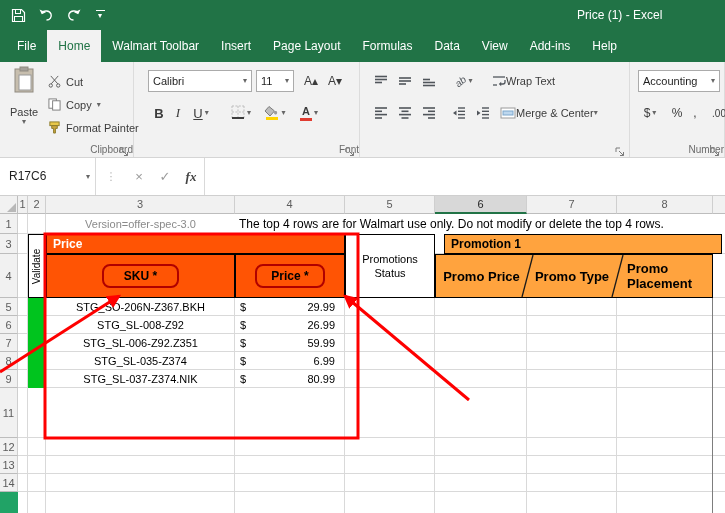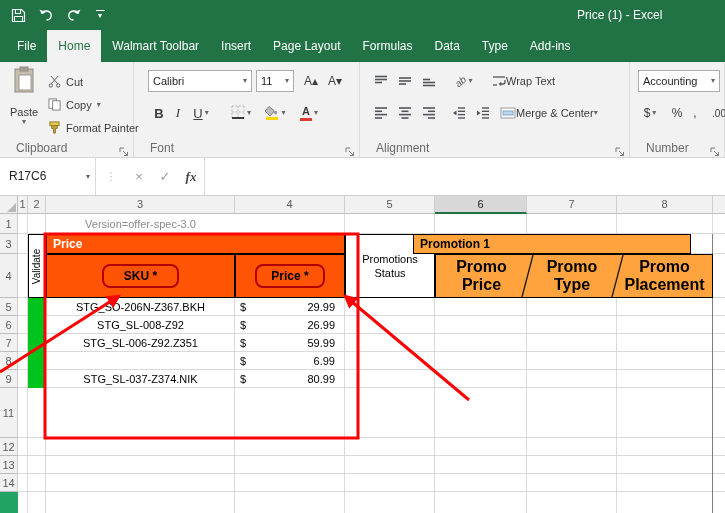--- a/index.html
+++ b/index.html
@@ -19,21 +19,21 @@
   
   .tabs{position:absolute;left:0;top:30px;width:725px;height:32px;background:var(--excel-green,#217346);
     display:flex;align-items:stretch;padding-left:6px;z-index:20;overflow:hidden}
   .rtab{line-height:32px;padding:0 11px;font-size:12px;color:#fff;white-space:nowrap;cursor:default}
   .rtab.active{background:var(--ribbon-bg,#f2f2f2);color:var(--excel-green,#217346)}
 
   
   .ribbon{position:absolute;left:0;top:62px;width:725px;height:96px;background:var(--ribbon-bg,#f2f2f2);
     border-bottom:1px solid #d5d5d5;display:flex;z-index:20;overflow:hidden}
   .rgroup{position:relative;height:100%;border-right:1px solid #dcdcdc;flex:none}
-  .glabel{position:absolute;bottom:2px;left:16px;right:0;text-align:left;font-size:12px;color:#6b6b6b;pointer-events:none}
+  .glabel{position:absolute;bottom:2px;left:16px;right:0;text-align:right;font-size:10px;color:#6b6b6b;pointer-events:none}
   .launcher{position:absolute;bottom:4px;right:4px;width:10px;height:10px}
   .paste-btn{position:absolute;left:4px;top:4px;width:40px;height:78px;display:flex;flex-direction:column;
     align-items:center;justify-content:flex-start;gap:10px;font-size:11px;color:#3c3c3c}
   .plabel{display:flex;flex-direction:column;align-items:center;line-height:1.1}
   .sbtn{position:absolute;left:48px;display:flex;align-items:center;gap:5px;height:20px;font-size:11px;color:#3c3c3c;white-space:nowrap}
   .combo{position:absolute;height:22px;background:#fff;border:1px solid #ababab;font-size:11px;color:#1f1f1f;
     display:flex;align-items:center;justify-content:space-between;padding:0 4px;white-space:nowrap}
   .ibtn{position:absolute;height:22px;display:flex;align-items:center;justify-content:center;gap:2px;
     font-size:12px;color:#3c3c3c;white-space:nowrap}
   .ibtn .letterB{font-weight:bold;font-size:13px}
@@ -72,21 +72,21 @@
   .cell.sku{text-align:center;overflow:hidden;white-space:nowrap}
   .cell.price{display:flex;justify-content:space-between;padding:0 10px 0 5px}
   .mcell{position:absolute;z-index:3;font-size:11px;color:#000}
   .mcell.version{color:#8a8a8a;text-align:center;background:#fff}
   .mcell.note{background:#fff;white-space:nowrap;overflow:hidden;font-size:12px;padding-left:4px}
   .mcell.validate{background:#fff;border:1px solid #000;display:flex;align-items:center;justify-content:center}
   .mcell.validate .vert{transform:rotate(-90deg);white-space:nowrap;font-size:10px}
   .mcell.pricehdr{background:var(--price-header-bg,#ff5404);color:#fff;font-weight:bold;font-size:12px;
     padding-left:6px;border:1px solid #000}
   .mcell.orange{background:var(--price-header-bg,#ff5404);border:1px solid #000}
-  .mcell.amber{background:var(--promo-header-bg,#ffa33e);border:1px solid #000;font-weight:bold;font-size:16px;text-align:center}
+  .mcell.amber{background:var(--promo-header-bg,#ffa33e);border:1px solid #000;font-weight:bold;font-size:13px;}
   .mcell.promo1{background:var(--promo-header-bg,#ffa33e);color:#000;font-weight:bold;font-size:12px;
     padding-left:6px;border:1px solid #000}
   .mcell.status{background:#fff;border:1px solid #000;text-align:center;line-height:1.3;padding:0 4px}
   .center{display:flex;align-items:center;justify-content:center}
   .callout{display:inline-block;border:2px solid var(--callout-red,#b00000);border-radius:8px;
     padding:3px 20px;font-weight:bold;font-size:12px;color:#000;white-space:nowrap}
   .right-edge{position:absolute;left:712px;top:38px;width:1px;height:279px;background:#7d7d7d;z-index:2}
   .annot{position:absolute;left:0;top:0;z-index:10;pointer-events:none}
 </style>
 </head>
@@ -120,22 +120,23 @@
 </div>
 
 <div class="tabs">
     <div class="rtab">File</div>
     <div class="rtab active">Home</div>
     <div class="rtab">Walmart Toolbar</div>
     <div class="rtab">Insert</div>
     <div class="rtab">Page Layout</div>
     <div class="rtab">Formulas</div>
     <div class="rtab">Data</div>
-    <div class="rtab">Type</div>
+    <div class="rtab">View</div>
     <div class="rtab">Add-ins</div>
+    <div class="rtab">Help</div>
   </div>
 
 <div class="ribbon">
 
   <div class="rgroup" style="width:134px">
     <div class="paste-btn">
       <span>
         <svg width="22" height="28" viewBox="0 0 22 28">
           <rect x="2" y="3" width="18" height="23" fill="#c7beae" stroke="#8f8a80"></rect>
           <rect x="7" y="1" width="8" height="4" fill="#a5a09a" stroke="#8f8a80"></rect>
@@ -339,21 +340,20 @@
       </svg>
     </div>
     <div class="txtbtn" style="left:140px;top:40px">
       <svg width="16" height="12" viewBox="0 0 16 12">
         <rect x="1" y="1" width="14" height="10" fill="#fff" stroke="#9a9a9a"></rect>
         <rect x="3" y="4" width="10" height="4" fill="#bdd7ee" stroke="#7da7cc"></rect>
       </svg>
       <span>Merge &amp; Center</span>
       <span class="chev">▾</span>
     </div>
-    <div class="glabel">Alignment</div>
     <div class="launcher">
       <svg width="10" height="10" viewBox="0 0 10 10" stroke="#7a7a7a" fill="none">
         <path d="M1 1 h4 M1 1 v4"></path>
           <path d="M4 4 l4.5 4.5 M8.5 5 v3.5 H5"></path>
       </svg>
     </div>
   </div>
 
   <div class="rgroup" style="flex:1">
     <div class="combo" style="left:8px;top:8px;width:82px">
@@ -386,32 +386,33 @@
   <div class="fbtn">×</div>
   <div class="fbtn enter">✓</div>
   <div class="fbtn fx">fx</div>
   <div class="finput"></div>
 </div>
 
 <div id="grid">
   <div class="corner"></div>
 
   <div class="mcell version" style="left:46px;top:18px;width:189px;height:20px;line-height:20px">Version=offer-spec-3.0</div>
+  <div class="mcell note" style="left:235px;top:18px;width:490px;height:20px;line-height:20px">The top 4 rows are for Walmart use only. Do not modify or delete the top 4 rows.</div>
   <div class="mcell validate" style="left:28px;top:38px;width:18px;height:64px">
     <span class="vert">Validate</span>
   </div>
   <div class="mcell pricehdr" style="left:46px;top:38px;width:299px;height:20px;line-height:18px">Price</div>
   <div class="mcell orange center" style="left:46px;top:58px;width:189px;height:44px">
     <span class="callout">SKU *</span>
   </div>
   <div class="mcell orange center" style="left:235px;top:58px;width:110px;height:44px">
     <span class="callout" style="padding:3px 14px">Price *</span>
   </div>
   <div class="mcell status center" style="left:345px;top:38px;width:90px;height:64px">Promotions Status</div>
-  <div class="mcell promo1" style="left:413px;top:38px;width:278px;height:20px;line-height:18px">Promotion 1</div>
+  <div class="mcell promo1" style="left:444px;top:38px;width:278px;height:20px;line-height:18px">Promotion 1</div>
   <div class="mcell amber center" style="left:435px;top:58px;width:92px;height:44px;border-right:none">Promo Price</div>
   <div class="mcell amber center" style="left:527px;top:58px;width:90px;height:44px;border-left:none;border-right:none">Promo Type</div>
   <div class="mcell amber center" style="left:617px;top:58px;width:96px;height:44px;border-left:none;padding:0 10px">Promo Placement</div>
 
   <div class="right-edge"></div>
 
   <svg class="annot" width="725" height="317" viewBox="0 0 725 317">
     <defs>
       <marker id="ah" markerUnits="userSpaceOnUse" markerWidth="14" markerHeight="14" refX="11.5" refY="7" orient="auto">
         <path d="M0,0 L14,7 L0,14 Z" style="fill:var(--annotation-red,#fe0000)"></path>
@@ -478,20 +479,21 @@
       <span>$</span>
       <span>26.99</span>
     </div>
     <div class="validate-ok-cell" style="left: 28px; top: 138px; width: 18px; height: 18px;"></div>
     <div class="cell sku" style="left: 46px; top: 138px; width: 189px; height: 18px; line-height: 18px;">STG_SL-006-Z92.Z351</div>
     <div class="cell price" style="left: 235px; top: 138px; width: 110px; height: 18px; line-height: 18px;">
       <span>$</span>
       <span>59.99</span>
     </div>
     <div class="validate-ok-cell" style="left: 28px; top: 156px; width: 18px; height: 18px;"></div>
+    <div class="cell sku" style="left: 46px; top: 156px; width: 189px; height: 18px; line-height: 18px;">STG_SL-035-Z374</div>
     <div class="cell price" style="left: 235px; top: 156px; width: 110px; height: 18px; line-height: 18px;">
       <span>$</span>
       <span>6.99</span>
     </div>
     <div class="validate-ok-cell" style="left: 28px; top: 174px; width: 18px; height: 18px;"></div>
     <div class="cell sku" style="left: 46px; top: 174px; width: 189px; height: 18px; line-height: 18px;">STG_SL-037-Z374.NIK</div>
     <div class="cell price" style="left: 235px; top: 174px; width: 110px; height: 18px; line-height: 18px;">
       <span>$</span>
       <span>80.99</span>
     </div>

